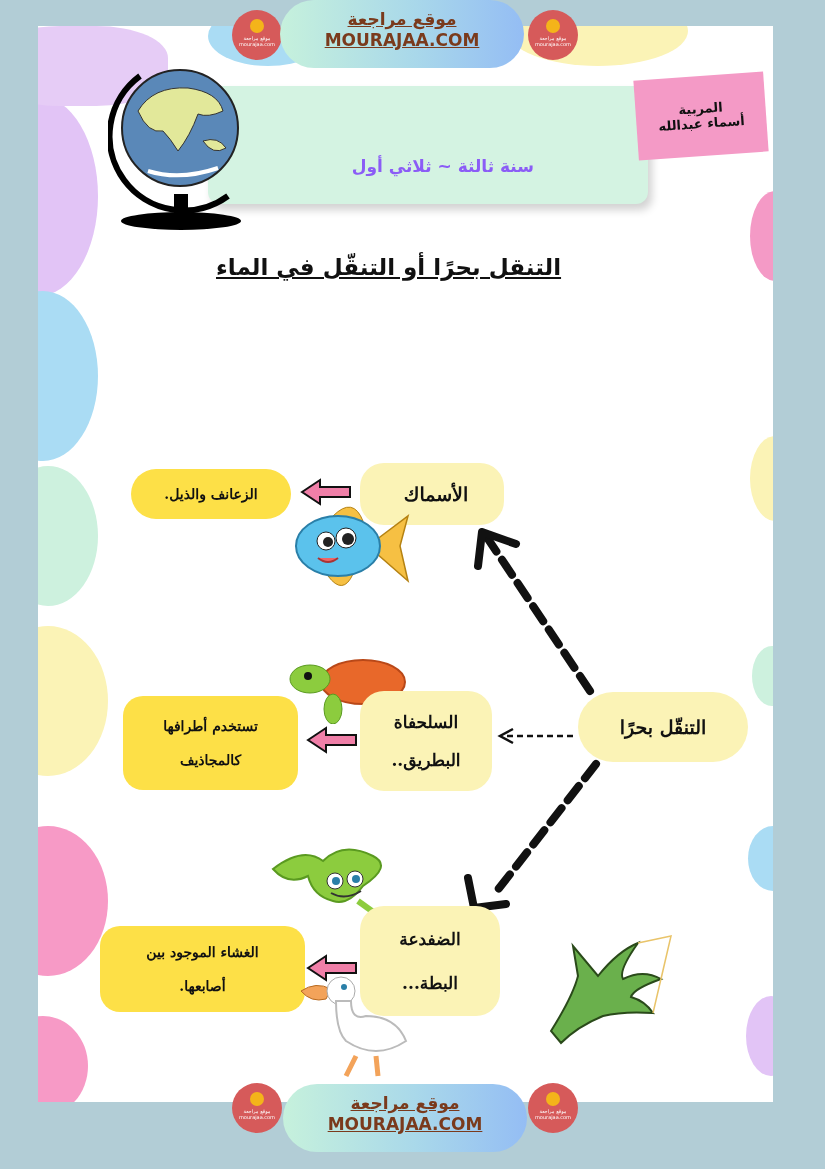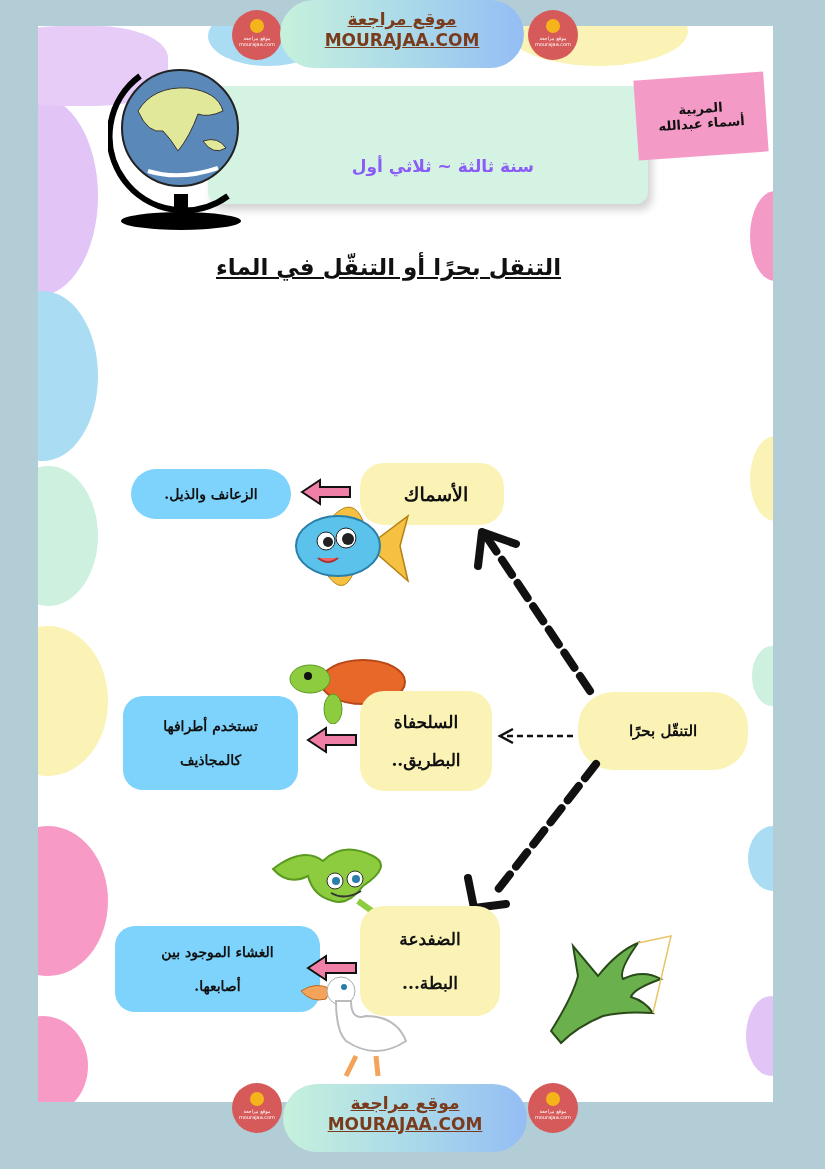--- a/index.html
+++ b/index.html
@@ -7,21 +7,21 @@
   .page{position:absolute;left:38px;top:26px;width:735px;height:1076px;background:#ffffff;overflow:hidden;}
   .blob{position:absolute;border-radius:50%;}
   .abs{position:absolute;}
   .banner{position:absolute;width:244px;height:68px;border-radius:34px;background:linear-gradient(90deg,#c6f1dc,#a9d8ea 55%,#94bdf4);text-align:center;color:#7a3a1c;font-weight:bold;}
   .banner .ar{font-size:17px;text-decoration:underline;display:block;margin-top:9px;line-height:20px;}
   .banner .en{font-size:17px;text-decoration:underline;display:block;line-height:22px;font-family:"DejaVu Sans",sans-serif;}
   .badge{position:absolute;width:50px;height:50px;border-radius:50%;background:#d65a5a;text-align:center;color:#fff;}
   .badge .dot{display:block;margin:9px auto 2px;width:14px;height:14px;border-radius:50%;background:#f4b41a;}
   .badge .t{display:block;font-size:5px;line-height:6px;}
   .yel{background:#fbf3b6;border-radius:24px;position:absolute;display:flex;flex-direction:column;justify-content:center;align-items:center;font-size:17px;font-weight:bold;color:#111;direction:rtl;font-family:"DejaVu Serif",serif;}
-  .pur{background:#7dd3fc;border-radius:20px;position:absolute;display:flex;flex-direction:column;justify-content:center;align-items:center;font-size:14px;font-weight:bold;color:#111;direction:rtl;font-family:"DejaVu Serif",serif;line-height:34px;}
+  .pur{background:#fde047;border-radius:20px;position:absolute;display:flex;flex-direction:column;justify-content:center;align-items:center;font-size:14px;font-weight:bold;color:#111;direction:rtl;font-family:"DejaVu Serif",serif;line-height:34px;}
   .arrow-pink{position:absolute;}
 </style>
 </head>
 <body>
 
 <div class="page">
 
   <div class="blob" style="left:-60px;top:70px;width:120px;height:200px;background:#e2c4f6;"></div>
   <div class="blob" style="left:-50px;top:0px;width:180px;height:80px;background:#e6ccf6;border-radius:40%;"></div>
   <div class="blob" style="left:-50px;top:265px;width:110px;height:170px;background:#aadcf4;"></div>
@@ -52,21 +52,21 @@
 
   <div class="abs" style="left:236px;top:130px;width:260px;text-align:right;direction:rtl;font-size:17px;font-weight:bold;color:#8b5cf6;">سنة ثالثة ~ ثلاثي أول</div>
 
   <div class="abs" style="left:598px;top:50px;width:130px;height:80px;background:#f49ac6;transform:rotate(-4deg);display:flex;flex-direction:column;align-items:center;justify-content:center;direction:rtl;">
     <span style="font-size:13px;font-weight:bold;color:#111;">المربية</span>
     <span style="font-size:13px;font-weight:bold;color:#111;">أسماء عبدالله</span>
   </div>
 
   <div class="abs" style="left:178px;top:228px;width:394px;text-align:left;direction:rtl;font-size:23px;font-weight:bold;color:#111;text-decoration:underline;">التنقل بحرًا أو التنقّل في الماء</div>
 
-  <div class="yel" style="left:540px;top:666px;width:170px;height:78px;border-radius:35px;font-size:15px;">
+  <div class="yel" style="left:540px;top:666px;width:170px;height:70px;border-radius:35px;font-size:19px;">
     <span>التنقّل بحرًا</span>
   </div>
 
   <svg class="abs" style="left:0;top:0;" width="735" height="1076">
     <line x1="552" y1="665" x2="448" y2="510" stroke="#111" stroke-width="8" stroke-dasharray="18 10" stroke-linecap="round"></line>
     <polyline points="440,540 444,506 478,518" stroke="#111" stroke-width="8" fill="none" stroke-linecap="round" stroke-linejoin="round"></polyline>
     <line x1="535" y1="710" x2="465" y2="710" stroke="#111" stroke-width="2.5" stroke-dasharray="6 4"></line>
     <polyline points="475,703 462,710 475,717" stroke="#111" stroke-width="2.5" fill="none"></polyline>
     <line x1="558" y1="738" x2="455" y2="870" stroke="#111" stroke-width="8" stroke-dasharray="18 10" stroke-linecap="round"></line>
     <polyline points="430,852 436,882 468,878" stroke="#111" stroke-width="8" fill="none" stroke-linecap="round" stroke-linejoin="round"></polyline>
@@ -118,21 +118,21 @@
       <circle cx="73" cy="40" r="4" fill="#2a7fa8"></circle>
     <circle cx="92" cy="38" r="8" fill="#fff" stroke="#333"></circle>
       <circle cx="93" cy="38" r="4" fill="#2a7fa8"></circle>
     <path d="M68 52 Q82 60 98 50" stroke="#333" stroke-width="2" fill="none"></path>
     <path d="M95 60 L120 78" stroke="#8ccc3e" stroke-width="6"></path>
   </svg>
   <div class="yel" style="left:322px;top:880px;width:140px;height:110px;line-height:44px;">
     <span>الضفدعة</span>
     <span>البطة...</span>
   </div>
-  <div class="pur" style="left:77px;top:900px;width:205px;height:86px;">
+  <div class="pur" style="left:62px;top:900px;width:205px;height:86px;">
     <span>الغشاء الموجود بين</span>
     <span>أصابعها.</span>
   </div>
   <svg class="abs" style="left:258px;top:945px;" width="120" height="110" viewBox="0 0 120 110">
     <path d="M5 20 Q20 10 35 18 L30 28 Q15 32 5 20Z" fill="#f3a35a" stroke="#b86a20"></path>
     <ellipse cx="45" cy="20" rx="14" ry="14" fill="#fff" stroke="#aaa"></ellipse>
     <circle cx="48" cy="16" r="3" fill="#2a7fa8"></circle>
     <path d="M40 30 Q40 60 50 70 Q80 90 110 70 Q100 45 70 45 Q55 50 55 30Z" fill="#fff" stroke="#bbb" stroke-width="2"></path>
     <path d="M60 85 L50 105 M80 85 L82 105" stroke="#f3a35a" stroke-width="5"></path>
   </svg>

